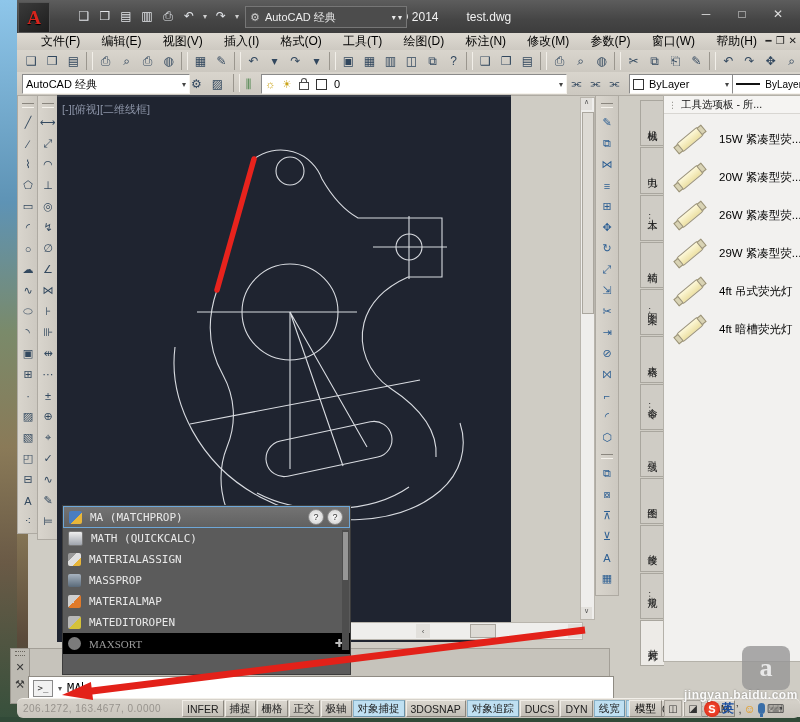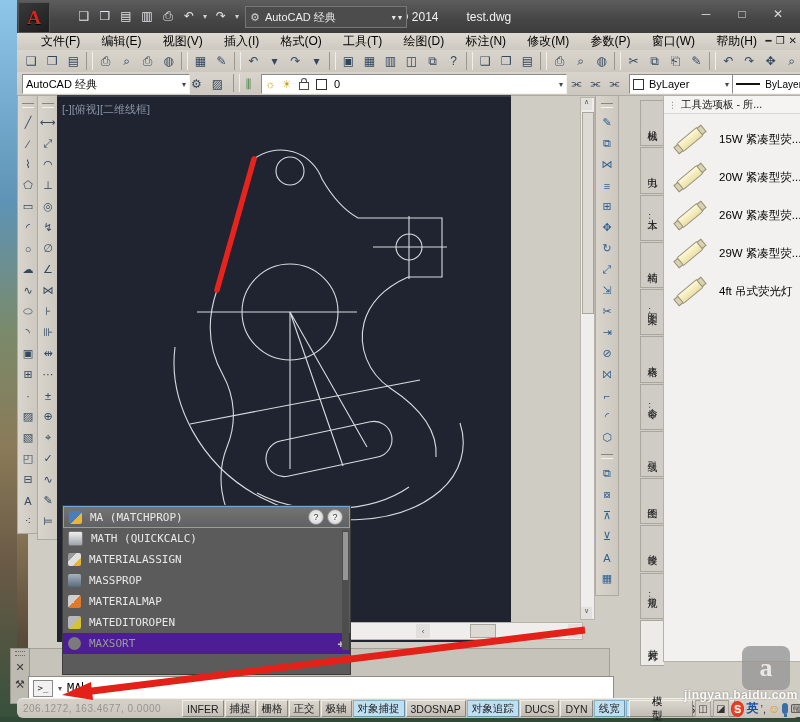--- a/index.html
+++ b/index.html
@@ -94,21 +94,21 @@
   .pitem .label{font-size:11.5px;color:#000;white-space:nowrap;}
   .tube{width:30px;height:9px;border:1px solid #9a9279;border-radius:5px;
     background:linear-gradient(#fdf8d8,#ece0a4);transform:rotate(-40deg);position:relative;flex:none;}
   .tube:before,.tube:after{content:'';position:absolute;top:0;width:4px;height:7px;background:#d9d3b4;border:1px solid #9a9279;}
   .tube:before{left:-3px;} .tube:after{right:-3px;}
   
   #popup{left:28px;top:505px;width:287px;height:168px;background:#5b5b5b;border:1px solid #3c3c3c;
     font-family:"DejaVu Sans Mono","Liberation Mono",monospace;z-index:6;margin-left:34px;}
   .prow{height:21px;display:flex;align-items:center;padding:0 6px 0 5px;gap:8px;color:#e9e9e9;font-size:11px;}
   .prow.selected{height:20px;background:linear-gradient(#737373,#616161);border:1px solid #6ea7d8;}
-  .prow.grayed{background:#4c1d95;color:#9b9b9b;}
+  .prow.grayed{background:#000000;color:#9b9b9b;font-family:Liberation Serif, serif;}
   .pi{width:13px;height:13px;border-radius:2px;flex:none;}
   .ic-matchprop{background:linear-gradient(135deg,#4a7dc0 55%,#e8b63a 55%);}
   .ic-calc{background:linear-gradient(#efefef,#9fa4ad);border:1px solid #777;}
   .ic-assign{background:linear-gradient(135deg,#9a9a9a 34%,#e0e0e0 34% 67%,#e8b63a 67%);}
   .ic-browser{background:linear-gradient(135deg,#8a8a8a 50%,#cfd4da 50%);}
   .ic-mass{background:linear-gradient(#a8b4c0,#5a6a7a);}
   .ic-map{background:linear-gradient(135deg,#cfcfcf 50%,#e07a2a 50%);}
   .ic-editor{background:linear-gradient(135deg,#b8b8b8 50%,#d4c23a 50%);}
   .ic-gear{background:#7b7b7b;border-radius:50%;}
   .rowbtns{display:none;margin-left:auto;gap:3px;}
@@ -135,21 +135,21 @@
   #cmd-dd{font-size:8px;color:#555;}
   
   #statusbar{left:17px;top:698px;width:783px;height:19px;background:linear-gradient(#d6d2ca,#c8c4bc);
     border-top:1px solid #f2efe9;border-radius:6px;}
   #coords{position:absolute;left:6px;top:4px;color:#97938d;font-size:10px;letter-spacing:.5px;}
   #toggles{position:absolute;left:165px;top:1px;display:flex;gap:1px;}
   .tog{height:15px;padding:0 4px;display:flex;align-items:center;font-size:10.5px;color:#222;
     background:linear-gradient(#dad6ce,#c2beb6);border:1px solid;border-color:#f0ede7 #8a867e #8a867e #f0ede7;white-space:nowrap;}
   .tog.active{background:#bfe0f2;border-color:#8ab2c8 #6a92a8 #6a92a8 #8ab2c8;}
   #sb-right{position:absolute;left:612px;top:1px;display:flex;gap:2px;align-items:center;}
-  #model-btn{height:15px;padding:0 22px;font-size:10.5px;display:flex;align-items:center;
+  #model-btn{height:15px;padding:0 5px;font-size:10.5px;display:flex;align-items:center;
     background:linear-gradient(#dad6ce,#c2beb6);border:1px solid;border-color:#f0ede7 #8a867e #8a867e #f0ede7;}
   .sbicon{width:16px;height:15px;display:flex;align-items:center;justify-content:center;font-size:10px;color:#333;
     background:#d2cec6;border:1px solid #a8a49c;}
   #sogou-s{width:16px;height:16px;border-radius:50%;background:radial-gradient(#ff5a3c,#d01f10);
     color:#fff;font-size:11px;font-weight:bold;display:flex;align-items:center;justify-content:center;}
   #ime-lang{color:#1b4fa0;font-size:12px;font-weight:bold;}
   #ime-punct{font-size:11px;color:#333;}
   #ime-smile{color:#e8960a;font-size:12px;}
   #ime-mic{width:7px;height:11px;border-radius:4px;background:#3a6ea8;position:relative;}
   #ime-mic:after{content:'';position:absolute;left:2px;bottom:-3px;width:3px;height:3px;background:#3a6ea8;}
@@ -483,20 +483,24 @@
           <span class="label">26W 紧凑型荧...</span>
         </div>
         <div class="pitem">
           <span class="tube"></span>
           <span class="label">29W 紧凑型荧...</span>
         </div>
         <div class="pitem">
           <span class="tube"></span>
           <span class="label">4ft 吊式荧光灯</span>
         </div>
+        <div class="pitem">
+          <span class="tube"></span>
+          <span class="label">4ft 暗槽荧光灯</span>
+        </div>
       </div>
   </div>
 
   <div class="abs" id="popup">
     <div>
 
     <div class="prow selected">
           <span class="pi ic-matchprop"></span>
           <span>MA (MATCHPROP)</span>
           <span class="rowbtns">

